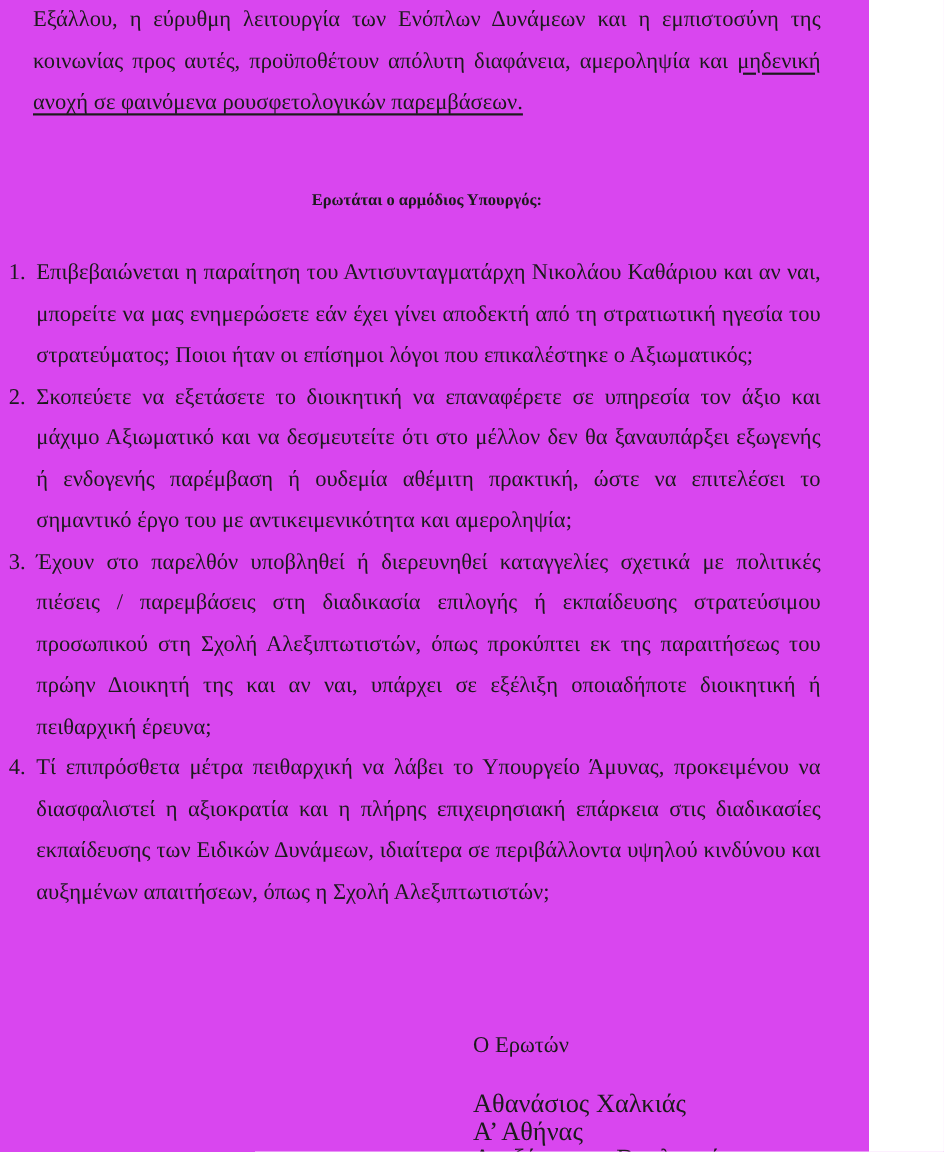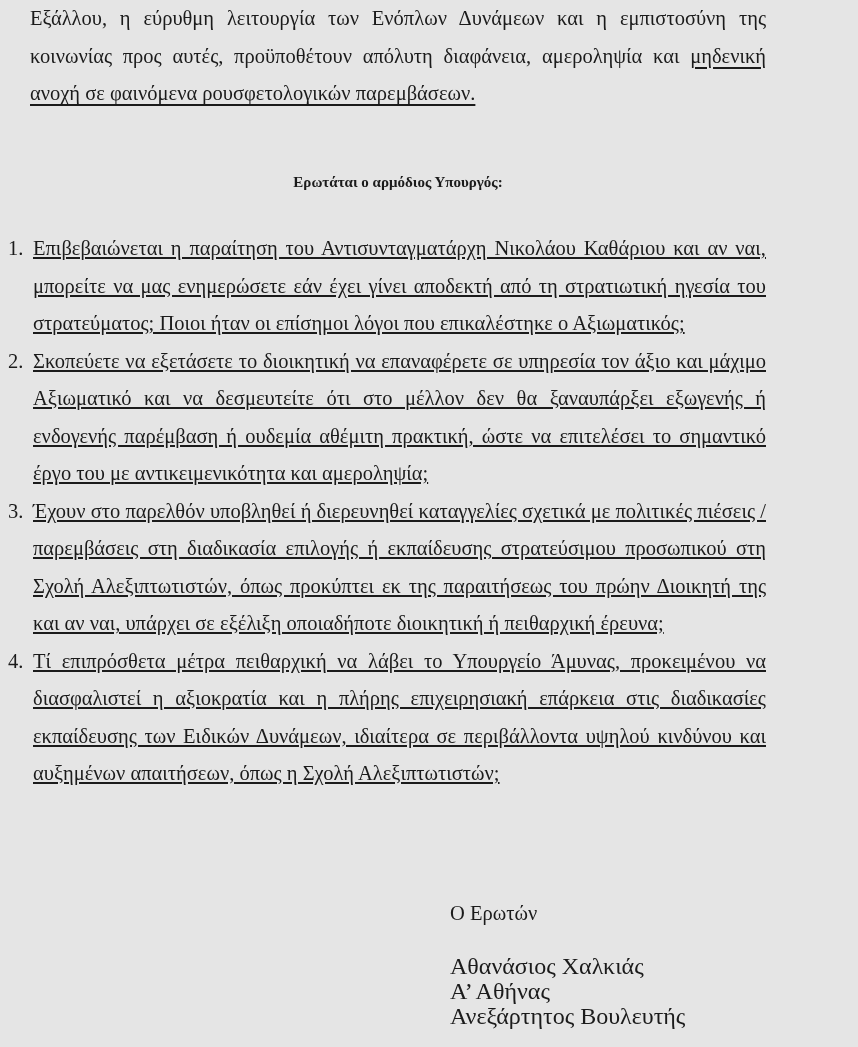--- a/index.html
+++ b/index.html
@@ -2,25 +2,25 @@
 <html lang="el"><head>
 <meta charset="utf-8">
 <style>
   html, body {
     margin: 0;
     padding: 0;
     background: #ffffff;
   }
   .page {
     position: relative;
-    width: 858px;
+    width: 790px;
     height: 1047px;
     box-sizing: border-box;
-    padding: 0 92px 0 30px;
-    background: #e5e5e5;
+    padding: 0 44px 0 30px;
+    background: #d946ef;
     color: #1b1b1b;
     font-family: "Liberation Serif", "DejaVu Serif", serif;
     font-size: 20.5px;
     overflow: hidden;
   }
   .intro {
     margin: 0;
     text-align: justify;
     line-height: 37.5px;
   }
@@ -44,21 +44,20 @@
     margin-left: -22px; 
     line-height: 37.5px;
   }
   .q-num {
     flex: none;
     width: 25px;
   }
   .q-text {
     flex: 1;
     text-align: justify;
-    text-decoration: underline;
   }
   .signature {
     margin: 102px 36px 0 auto;
     width: 280px;
     text-align: left;
   }
   .sig-role {
     line-height: 37.5px;
   }
   .sig-lines {

